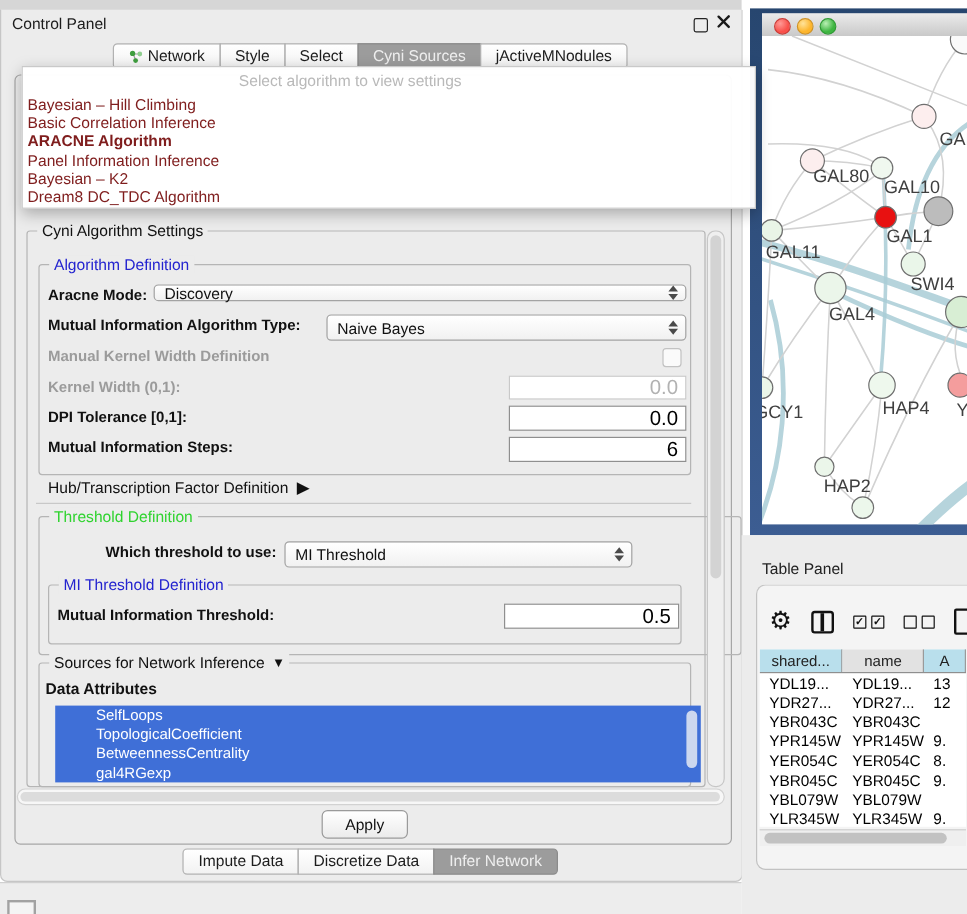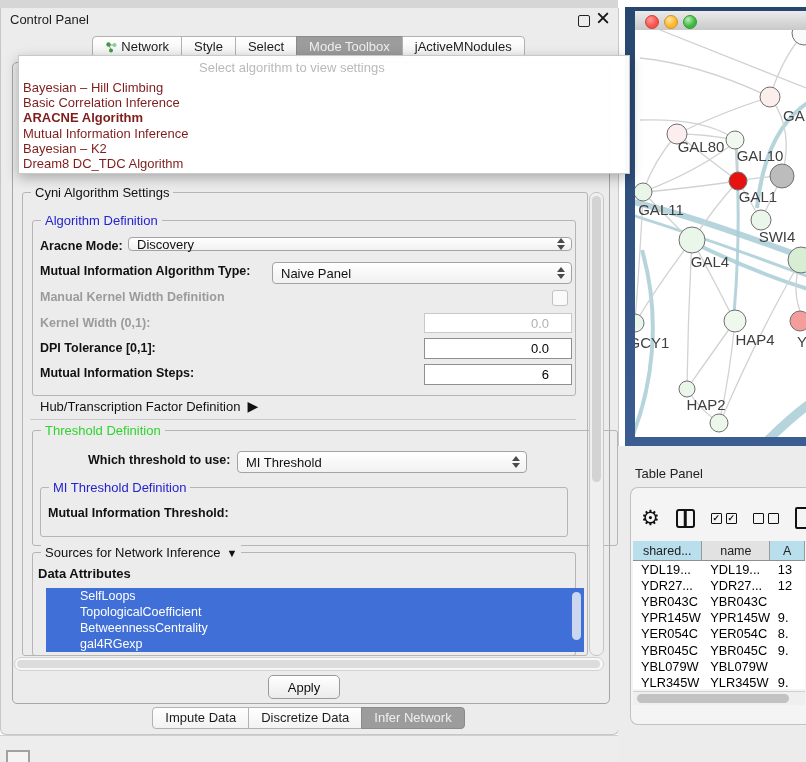--- a/index.html
+++ b/index.html
@@ -38,21 +38,21 @@
   .legend.green{color:#2fd32f;}
 
   .lbl{font-size:12.5px;font-weight:bold;color:#111;white-space:nowrap;}
   .lbl.dis{color:#9b9b9b;}
 
   .combo{background:linear-gradient(#ffffff,#f1f1f1);border:1px solid #a3a3a3;border-radius:4px;font-size:13px;color:#111;display:flex;align-items:center;padding-left:8px;box-sizing:border-box;}
   .combo .arrows{position:absolute;right:6px;top:50%;transform:translateY(-50%);width:8px;height:12px;}
   .combo .arrows .up{position:absolute;left:0;top:0;width:0;height:0;border-left:4px solid transparent;border-right:4px solid transparent;border-bottom:5px solid #4a4a4a;}
   .combo .arrows .dn{position:absolute;left:0;bottom:0;width:0;height:0;border-left:4px solid transparent;border-right:4px solid transparent;border-top:5px solid #4a4a4a;}
 
-  .field{background:#ffffff;border:1px solid #8f8f8f;font-size:13px;color:#000;text-align:center;padding-right:22px;box-sizing:border-box;display:flex;align-items:center;justify-content:flex-end;}
+  .field{background:#ffffff;border:1px solid #8f8f8f;font-size:17px;color:#000;text-align:center;padding-right:6px;box-sizing:border-box;display:flex;align-items:center;justify-content:flex-end;}
   .field.dis{border-color:#c9c9c9;color:#b2b2b2;}
 
   .chk{width:14px;height:14px;border:1px solid #c2c2c2;border-radius:3px;background:#fafafa;}
 
   .vscroll{background:#efefef;border:1px solid #c6c6c6;border-radius:7px;}
   .vscroll .thumb{position:absolute;left:2px;right:2px;top:3px;height:62%;background:#d3d3d3;border-radius:6px;}
   .hscroll{background:#f7f7f7;border:1px solid #d2d2d2;border-radius:7px;}
   .hscroll .thumb{position:absolute;top:2px;bottom:2px;left:2px;right:3px;background:#dcdcdc;border-radius:5px;}
 
   .attr-list{background:#3f6fd7;overflow:hidden;padding-left:28px;}
@@ -124,21 +124,21 @@
         </svg>
         <span>Network</span>
       </div>
       <div class="tab">
         <span>Style</span>
       </div>
       <div class="tab">
         <span>Select</span>
       </div>
       <div class="tab sel">
-        <span>Mode Toolbox</span>
+        <span>Cyni Sources</span>
       </div>
       <div class="tab">
         <span>jActiveMNodules</span>
       </div>
     </div>
 
   <div class="abs content-panel"></div>
 
   <div class="abs group" style="left:22px;top:192px;width:564px;height:462px;">
     <span class="legend">Cyni Algorithm Settings</span>
@@ -150,21 +150,21 @@
   <div class="abs lbl" style="left:40px;top:239px;">Aracne Mode:</div>
   <div class="abs combo" style="left:128px;top:237px;width:444px;height:14px;">
     <span>Discovery</span>
     <span class="arrows">
         <span class="up"></span>
         <span class="dn"></span>
       </span>
   </div>
   <div class="abs lbl" style="left:40px;top:264px;">Mutual Information Algorithm Type:</div>
   <div class="abs combo" style="left:272px;top:262px;width:300px;height:22px;">
-    <span>Naive Panel</span>
+    <span>Naive Bayes</span>
     <span class="arrows">
         <span class="up"></span>
         <span class="dn"></span>
       </span>
   </div>
   <div class="abs lbl dis" style="left:40px;top:290px;">Manual Kernel Width Definition</div>
   <div class="abs chk" style="left:552px;top:290px;"></div>
   <div class="abs lbl dis" style="left:40px;top:316px;">Kernel Width (0,1):</div>
   <div class="abs field dis" style="left:424px;top:313px;width:148px;height:20px;">0.0</div>
   <div class="abs lbl" style="left:40px;top:341px;">DPI Tolerance [0,1]:</div>
@@ -186,20 +186,21 @@
     <span>MI Threshold</span>
     <span class="arrows">
         <span class="up"></span>
         <span class="dn"></span>
       </span>
   </div>
   <div class="abs group" style="left:40px;top:487px;width:526px;height:48px;">
     <span class="legend blue">MI Threshold Definition</span>
   </div>
   <div class="abs lbl" style="left:48px;top:506px;">Mutual Information Threshold:</div>
+  <div class="abs field" style="left:420px;top:503px;width:146px;height:21px;">0.5</div>
 
   <div class="abs group" style="left:32px;top:552px;width:542px;height:102px;">
     <span class="legend" style="display:flex;gap:6px;align-items:center;">
       <span>Sources for Network Inference</span>
       <span style="font-size:11px;">▼</span>
     </span>
   </div>
   <div class="abs lbl" style="left:38px;top:566px;font-size:13px;">Data Attributes</div>
   <div class="abs attr-list" style="left:46px;top:588px;width:510px;height:64px;" id="attr-list">
     <div class="attr-scroll"></div>
@@ -231,21 +232,21 @@
 
   <div class="abs bottom-bg"></div>
   <div class="abs bl-icon"></div>
 
   <div class="abs dropdown">
     <div class="dd-placeholder">Select algorithm to view settings</div>
     <div class="dd-items" id="algo-items">
         <div class="dd-item">Bayesian – Hill Climbing</div>
         <div class="dd-item">Basic Correlation Inference</div>
         <div class="dd-item bold">ARACNE Algorithm</div>
-        <div class="dd-item">Mutual Information Inference</div>
+        <div class="dd-item">Panel Information Inference</div>
         <div class="dd-item">Bayesian – K2</div>
         <div class="dd-item">Dream8 DC_TDC Algorithm</div>
       </div>
   </div>
 
   <div class="abs net-window">
     <div class="net-titlebar">
       <span class="tl red"></span>
       <span class="tl yellow"></span>
       <span class="tl green"></span>

